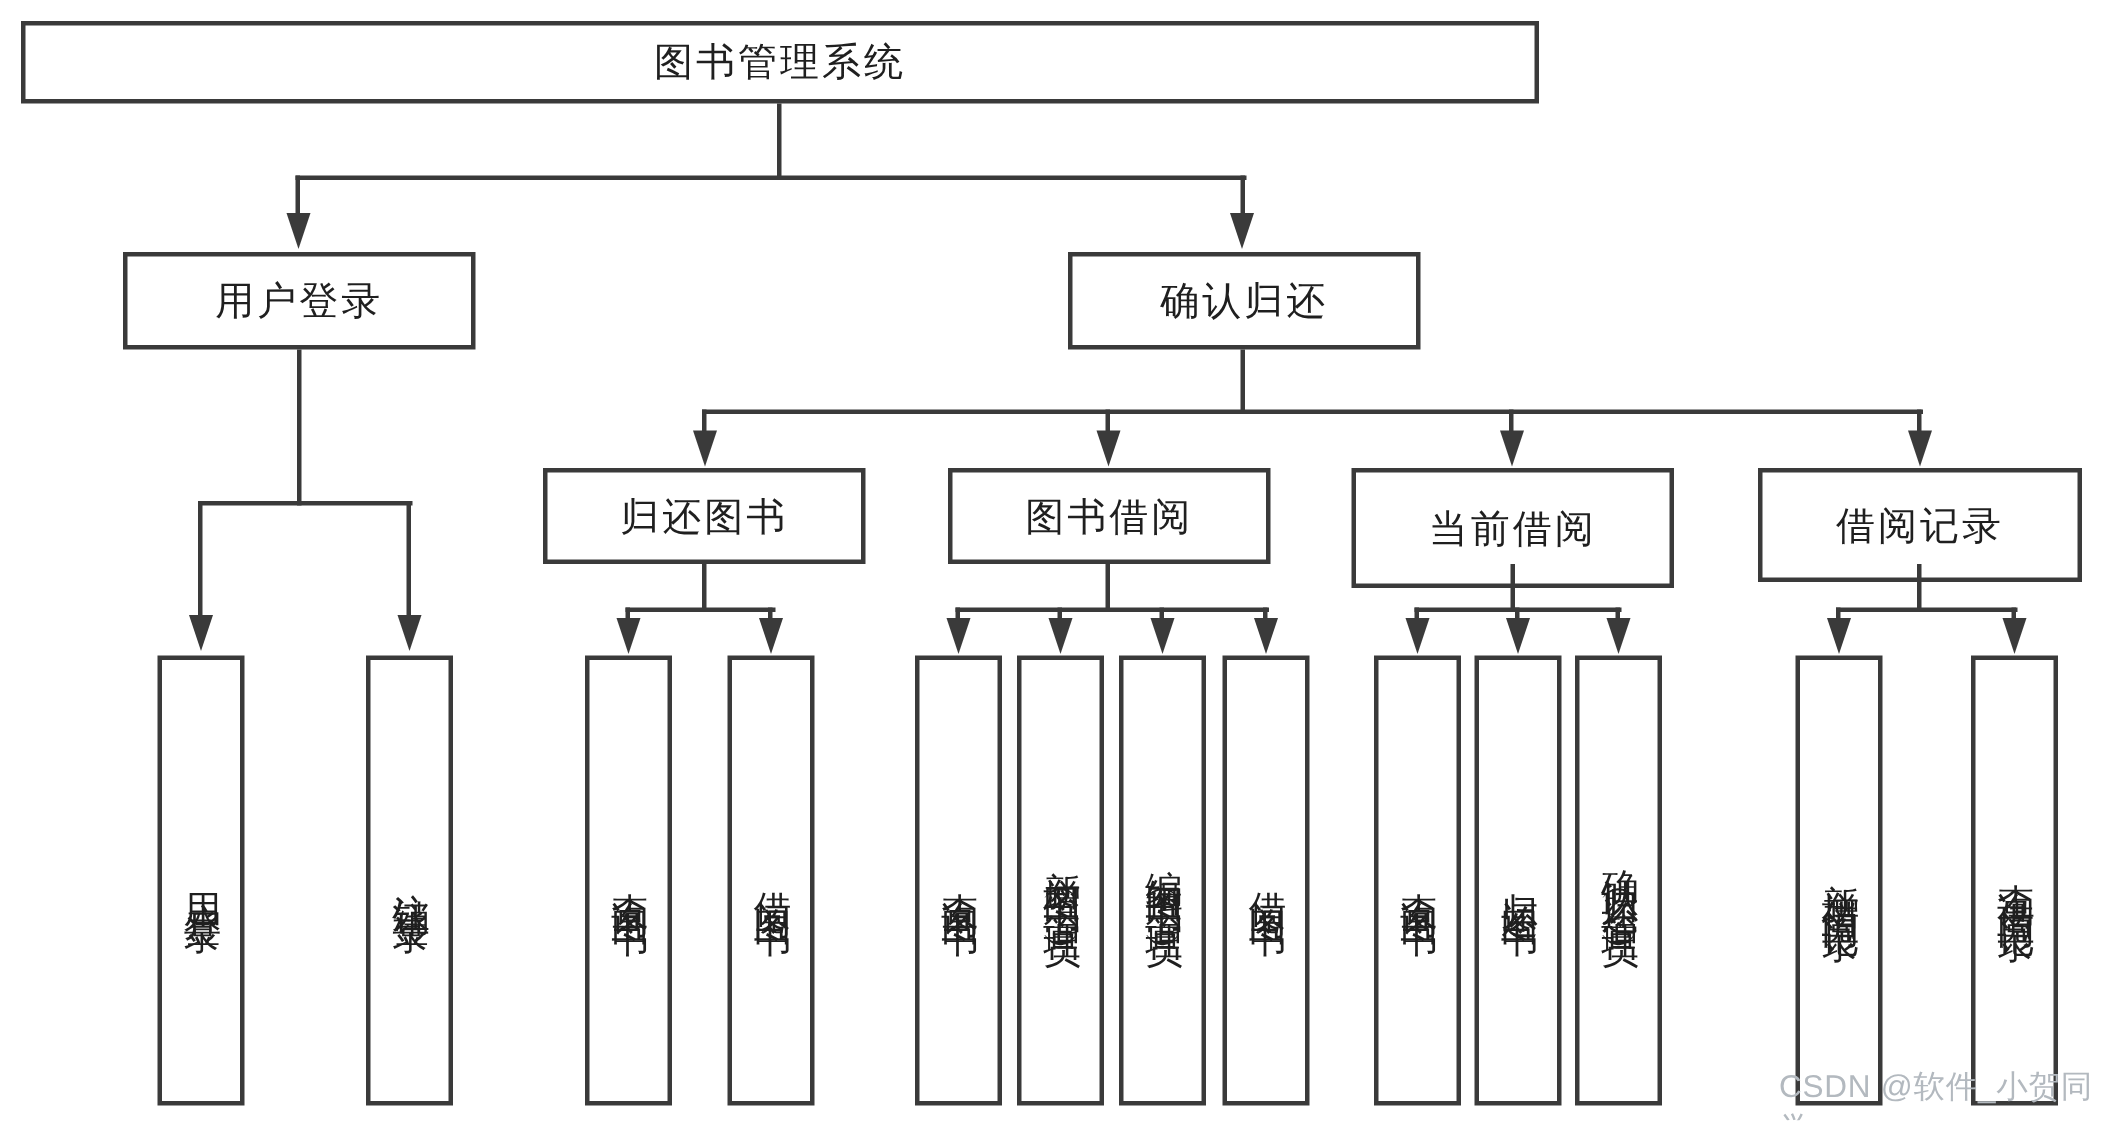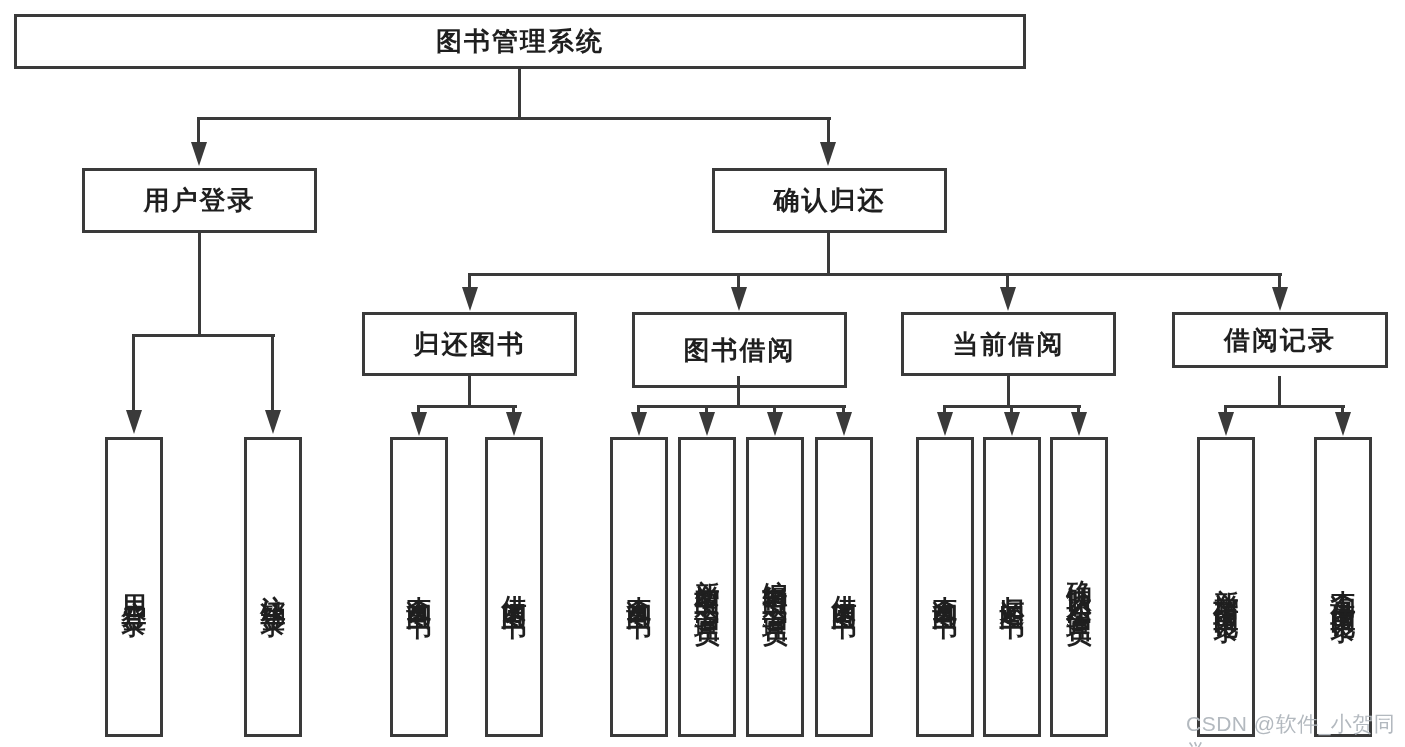--- a/index.html
+++ b/index.html
@@ -14,21 +14,20 @@
   .box {
     position: absolute;
     box-sizing: border-box;
     border: 3px solid var(--line, #3a3a3a);
     background: #ffffff;
     display: flex;
     align-items: center;
     justify-content: center;
     color: var(--text, #1f1f1f);
     white-space: nowrap;
-    font-weight: bold;
   }
   .hnode { font-size: 26px; letter-spacing: 2px; }
   .leaf  { width: 58px; top: 437px; height: 300px; }
   .leaf span {
     writing-mode: vertical-rl;
     text-orientation: mixed;
     font-size: 25px;
     line-height: 1;
     letter-spacing: 6px;
     color: var(--text, #1f1f1f);
@@ -87,27 +86,27 @@
   <div class="vl" style="left:737px;  top:273px; height:20px;"></div>
   <div class="head" style="left:731px;  top:287px;"></div>
   <div class="vl" style="left:1006px; top:273px; height:20px;"></div>
   <div class="head" style="left:1000px; top:287px;"></div>
   <div class="vl" style="left:1278px; top:273px; height:20px;"></div>
   <div class="head" style="left:1272px; top:287px;"></div>
 
   <div class="box hnode" style="left:362px;  top:312px; width:215px; height:64px;">
     <span>归还图书</span>
   </div>
-  <div class="box hnode" style="left:632px;  top:312px; width:215px; height:76px;justify-content:center;">
+  <div class="box hnode" style="left:632px;  top:312px; width:215px; height:64px;justify-content:center;">
     <span>图书借阅</span>
   </div>
-  <div class="box hnode" style="left:901px;  top:312px; width:215px; height:64px;">
+  <div class="box hnode" style="left:901px;  top:312px; width:215px; height:80px;">
     <span>当前借阅</span>
   </div>
-  <div class="box hnode" style="left:1172px; top:312px; width:216px; height:56px;">
+  <div class="box hnode" style="left:1172px; top:312px; width:216px; height:76px;">
     <span>借阅记录</span>
   </div>
 
   <div class="vl" style="left:468px; top:376px; height:32px;"></div>
   <div class="hl" style="left:417px; top:405px; width:100px;"></div>
   <div class="vl" style="left:417px; top:405px; height:12px;"></div>
   <div class="head" style="left:411px; top:412px;"></div>
   <div class="vl" style="left:512px; top:405px; height:12px;"></div>
   <div class="head" style="left:506px; top:412px;"></div>
 

